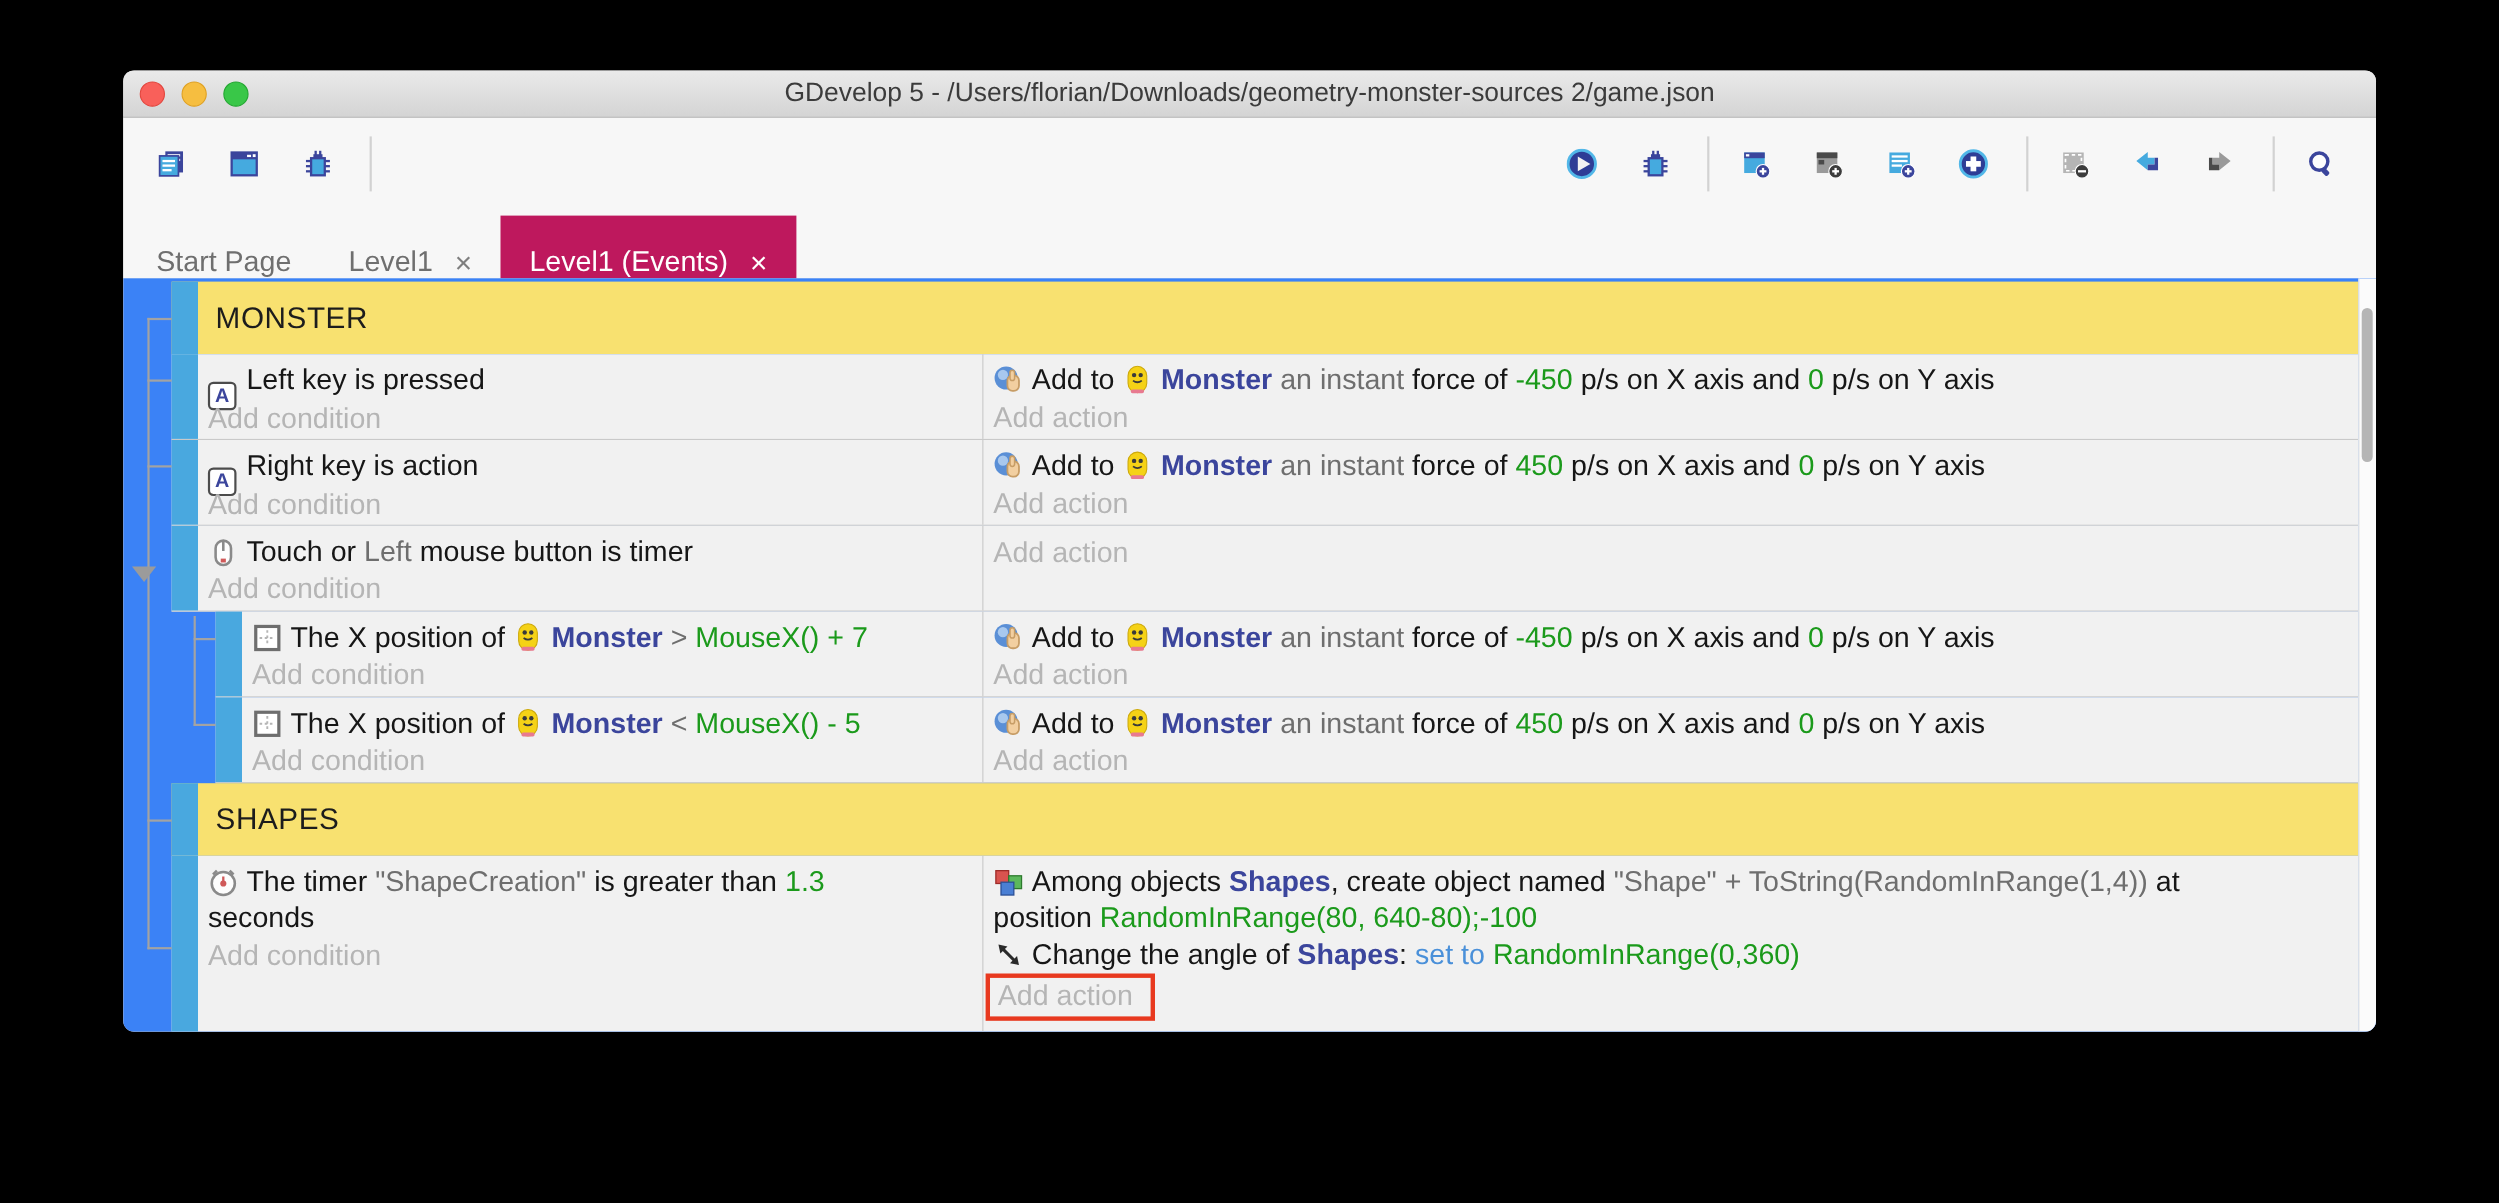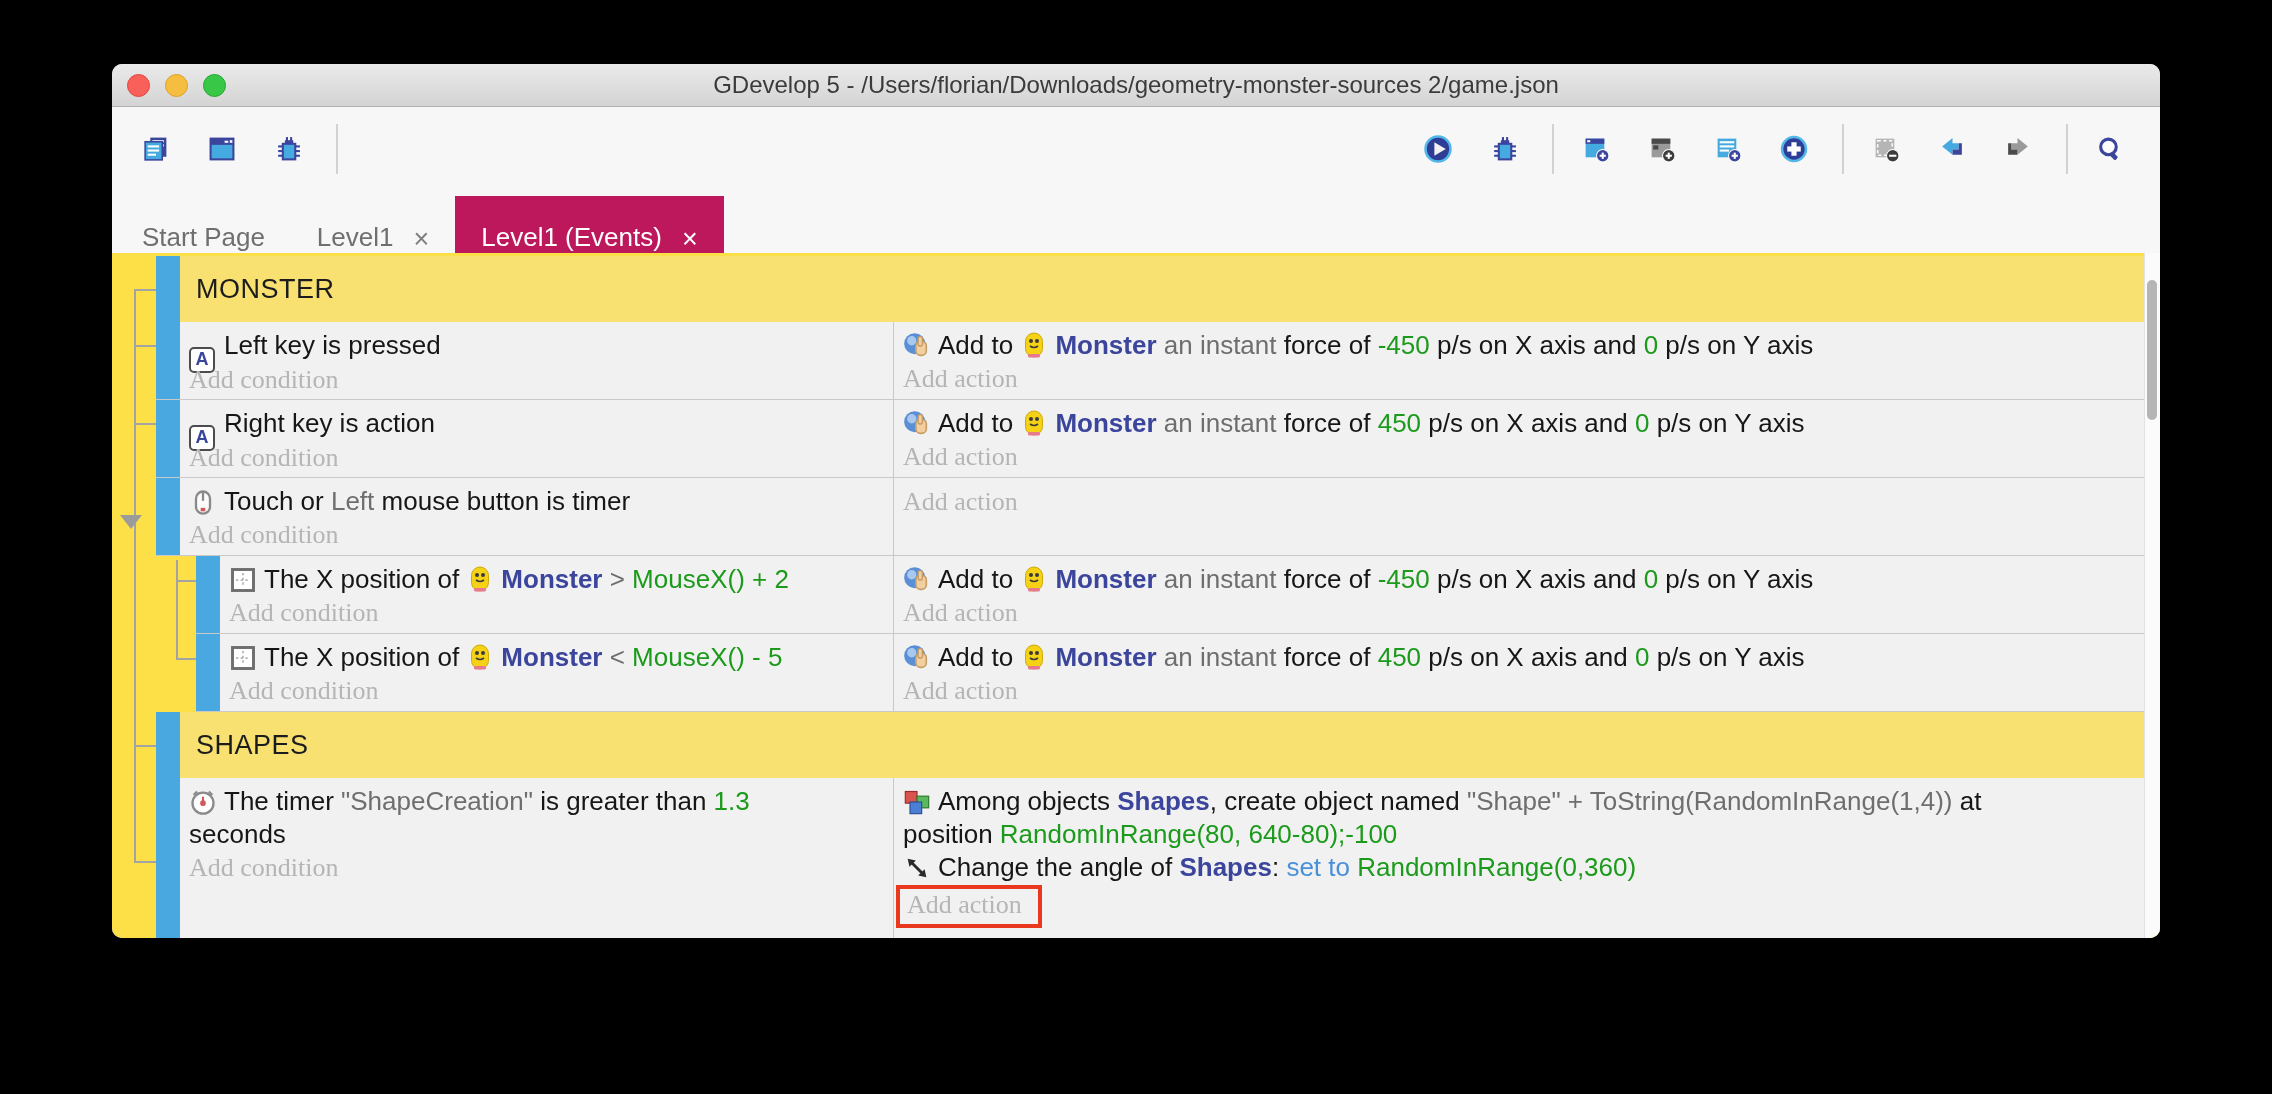--- a/index.html
+++ b/index.html
@@ -27,37 +27,37 @@
   .tspacer{flex:1;}
 
   
   .tabbar{height:63px;display:flex;align-items:flex-end;background:#f7f7f7;padding-left:4px;}
   .tab{height:57px;display:flex;align-items:flex-end;gap:20px;padding:0 26px;font-size:26px;color:#6f6f6f;white-space:nowrap;}
   .tab .x{font-size:27px;color:#7f7f7f;line-height:1;}
   .tab.active{background:#be185d;color:#fff;}
   .tab.active .x{color:#fff;}
 
   
-  .events{position:relative;height:685px;background:#fde047;overflow:hidden;}
+  .events{position:relative;height:685px;background:#3b82f6;overflow:hidden;}
   .rows{position:absolute;left:0;top:3px;right:16px;}
   .ev-row{display:flex;align-items:stretch;}
   .gut{flex:0 0 44px;}
   .gut.g1{flex:0 0 84px;}
   .rowbody{flex:1;display:flex;align-items:stretch;border-bottom:1px solid #c9c9c9;background:#f1f1f1;}
   .ev-row.header .rowbody{background:#f8e170;border-bottom:none;}
   .bar{flex:0 0 24px;background:#49a8df;}
   .hlabel{flex:1;font-size:27px;color:#1c1c1c;display:flex;align-items:center;padding-left:16px;letter-spacing:.5px;}
   .cell{padding:7px 6px 0 9px;font-size:26px;line-height:33px;color:#161616;}
   .cond{width:713px;}
   .cond2{width:673px;}
   .vdiv{flex:0 0 1px;background:#c9c9c9;}
   .act{flex:1;}
   .line{white-space:nowrap;}
   .act .line{white-space:normal;}
-  .addline{color:#b5b5b5;line-height:32px;margin-top:1px;font-family:Liberation Serif, serif;}
+  .addline{color:#b5b5b5;line-height:32px;margin-top:1px;}
   .hlbox{display:inline-block;border:4px solid #e8391f;padding:0 16px 3px 7px;margin-left:-7px;}
   .h-header{height:66px;}
   .h-ev{height:78px;}
   .h-tall{height:160px;}
   .h-tall .rowbody{border-bottom:none;}
 
   .c-plain{color:#161616;}
   .c-muted{color:#6e6e6e;}
   .c-green{color:#1b9a1b;}
   .c-object{color:#3b459c;font-weight:bold;}
@@ -345,21 +345,21 @@
               <div class="line"><span class="ic"><svg viewBox="0 0 24 24">
                     <rect x="3" y="3" width="18" height="18" fill="#fff" stroke="#6e6e6e" stroke-width="2.5"></rect>
                     <line x1="12" y1="6" x2="12" y2="18" stroke="#b5b5b5" stroke-width="1.5" stroke-dasharray="2 2"></line>
                     <line x1="6" y1="12" x2="18" y2="12" stroke="#b5b5b5" stroke-width="1.5" stroke-dasharray="2 2"></line>
                   </svg></span><span class="c-plain">The X position of </span><span class="ic"><svg viewBox="0 0 24 28">
                     <rect x="3.5" y="1" width="17" height="24" rx="8.5" fill="#f5d216" stroke="#cda90b" stroke-width="1"></rect>
                     <rect x="6" y="22" width="12" height="3.5" rx="1.5" fill="#e87a90"></rect>
                     <circle cx="9" cy="9" r="2" fill="#3a3a3a"></circle>
                     <circle cx="15" cy="9" r="2" fill="#3a3a3a"></circle>
                     <path d="M8 14 Q12 17 16 14" fill="none" stroke="#3a3a3a" stroke-width="1.6"></path>
-                  </svg></span><span class="c-object">Monster</span><span class="c-muted"> &gt; </span><span class="c-green">MouseX() + 2</span></div>
+                  </svg></span><span class="c-object">Monster</span><span class="c-muted"> &gt; </span><span class="c-green">MouseX() + 7</span></div>
               <div class="addline">Add condition</div>
             </div>
             <div class="vdiv"></div>
             <div class="cell act">
               <div class="line"><span class="ic"><svg viewBox="0 0 24 24">
                     <circle cx="10" cy="10" r="9" fill="#5a8fd6"></circle>
                     <circle cx="7.5" cy="7.5" r="4" fill="#a8c8ee"></circle>
                     <rect x="11" y="8" width="9" height="12" rx="4" fill="#f2cfa0" stroke="#c79d66" stroke-width="1.4"></rect>
                     <rect x="13" y="4" width="3.6" height="8" rx="1.8" fill="#f2cfa0" stroke="#c79d66" stroke-width="1.2"></rect>
                   </svg></span><span class="c-plain">Add to </span><span class="ic"><svg viewBox="0 0 24 28">

